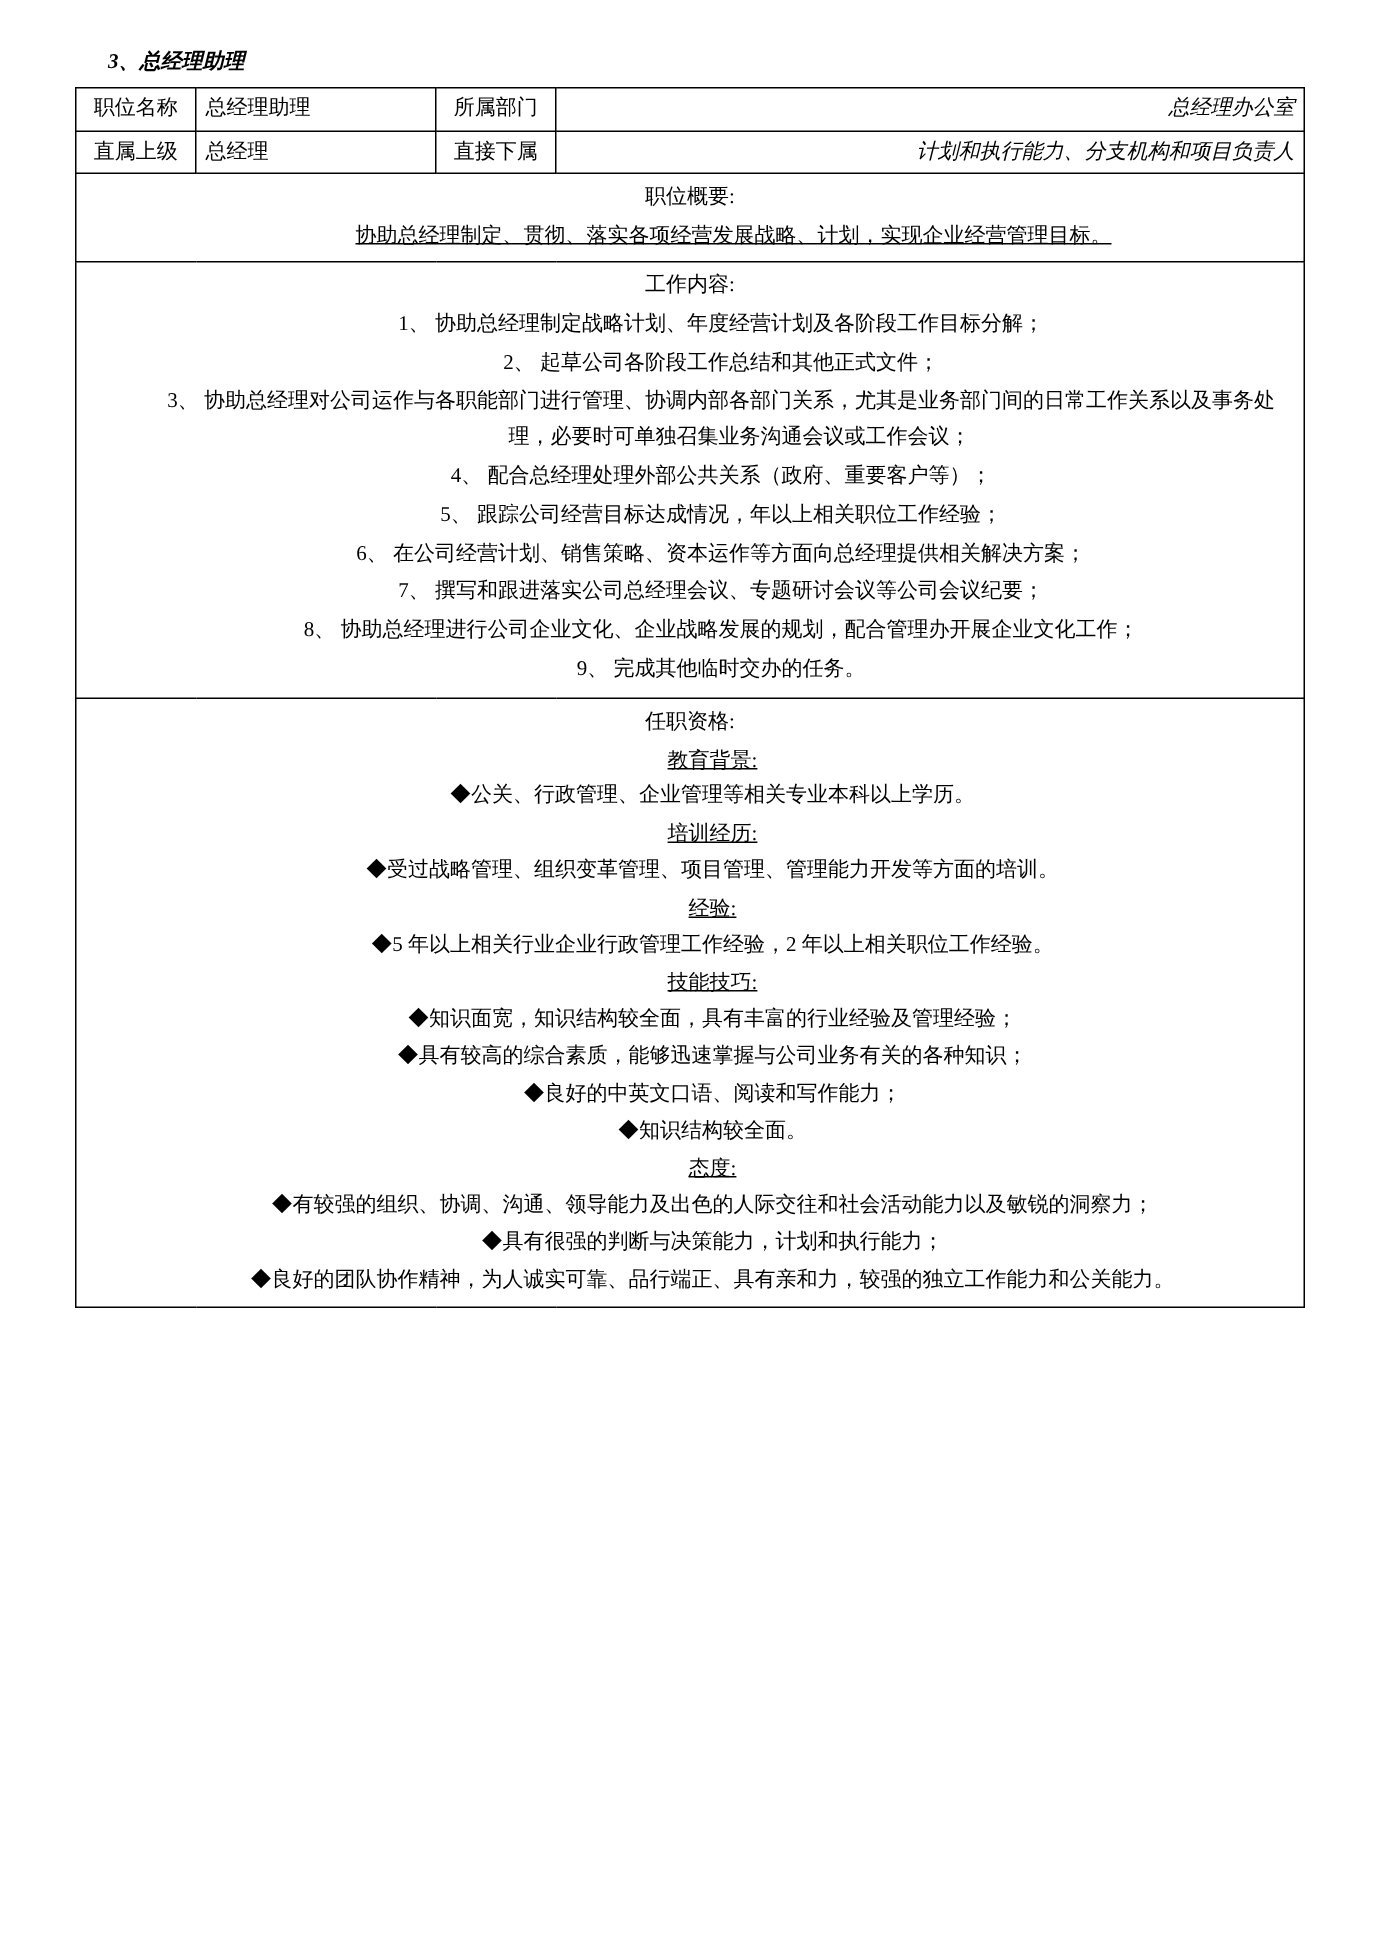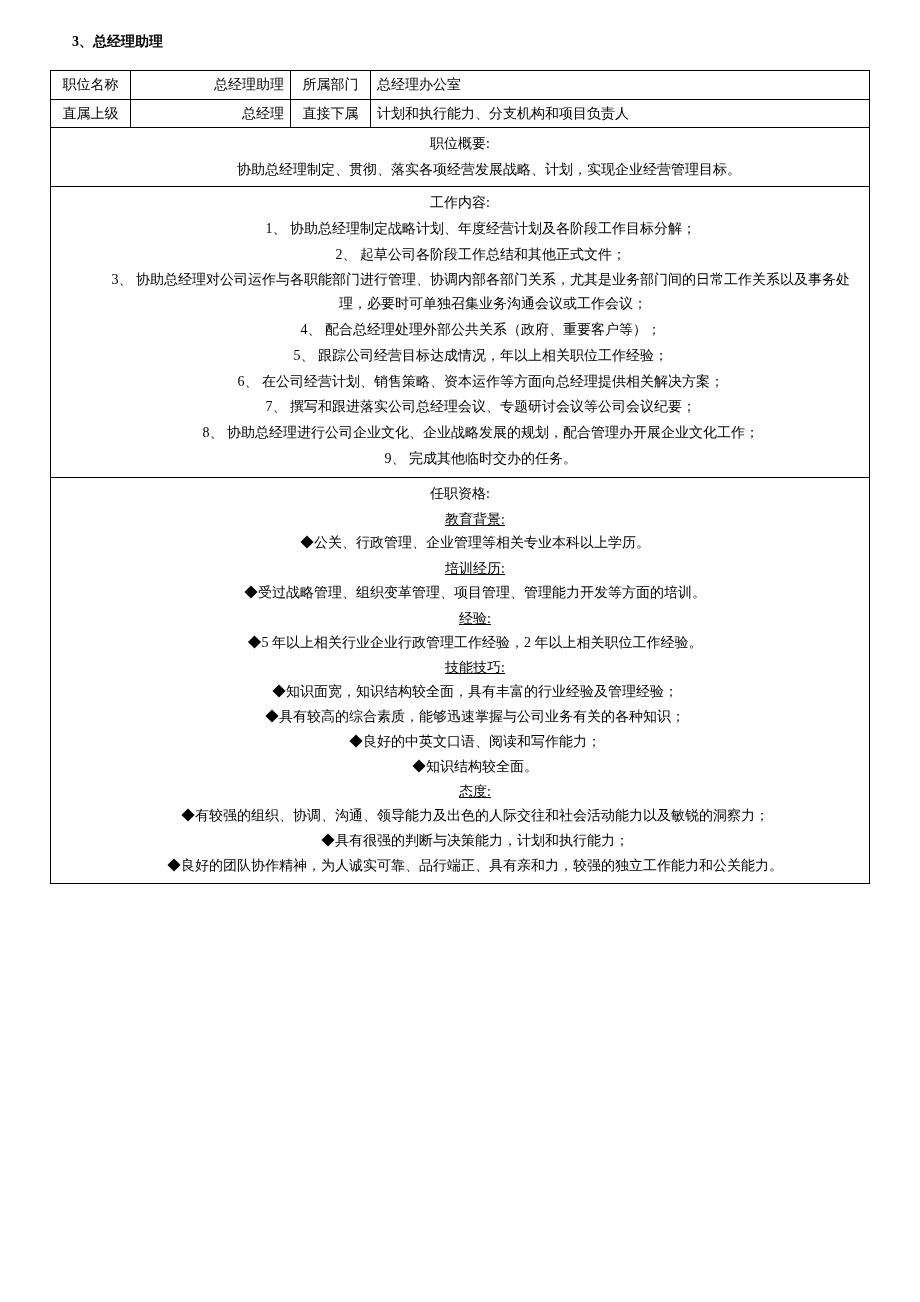--- a/index.html
+++ b/index.html
@@ -7,44 +7,45 @@
       font-family: "SimSun", "宋体", serif;
       font-size: 14px;
       line-height: 1.7;
       color: #000;
       background: #fff;
       padding: 30px 50px;
       width: 920px;
     }
     .doc-title {
       font-weight: bold;
-      margin-bottom: 16px;
+      margin-bottom: 4px;
       margin-left: 22px;
+      font-style: italic;
     }
     table {
       border-collapse: collapse;
       width: 100%;
       table-layout: fixed;
       padding-left: 36px;
     }
     td {
       border: 1px solid #000;
       padding: 2px 6px;
       vertical-align: top;
     }
     .label-cell {
       text-align: center;
       width: 80px;
     }
-    .val-cell-1 { text-align: right; width: 160px; }
+    .val-cell-1 { text-align: left; width: 160px; }
     .val-cell-2 { text-align: center; width: 80px; font-family: Liberation Serif, serif; }
-    .val-cell-3 { text-align: left; }
+    .val-cell-3 { text-align: right; font-style: italic; }
     .full-row { padding: 4px 6px; text-align: center; }
     .section-label { margin-bottom: 2px; }
-    .indent-1 { padding-left: 58px; }
+    .indent-1 { padding-left: 58px; text-decoration: underline; }
     ol.work-list {
       list-style: none;
       padding-left: 38px;
     }
     ol.work-list li {
       padding-left: 28px;
       text-indent: -28px;
       margin-bottom: 2px;
     }
     .num { display: inline-block; width: 28px; text-indent: 0; }

